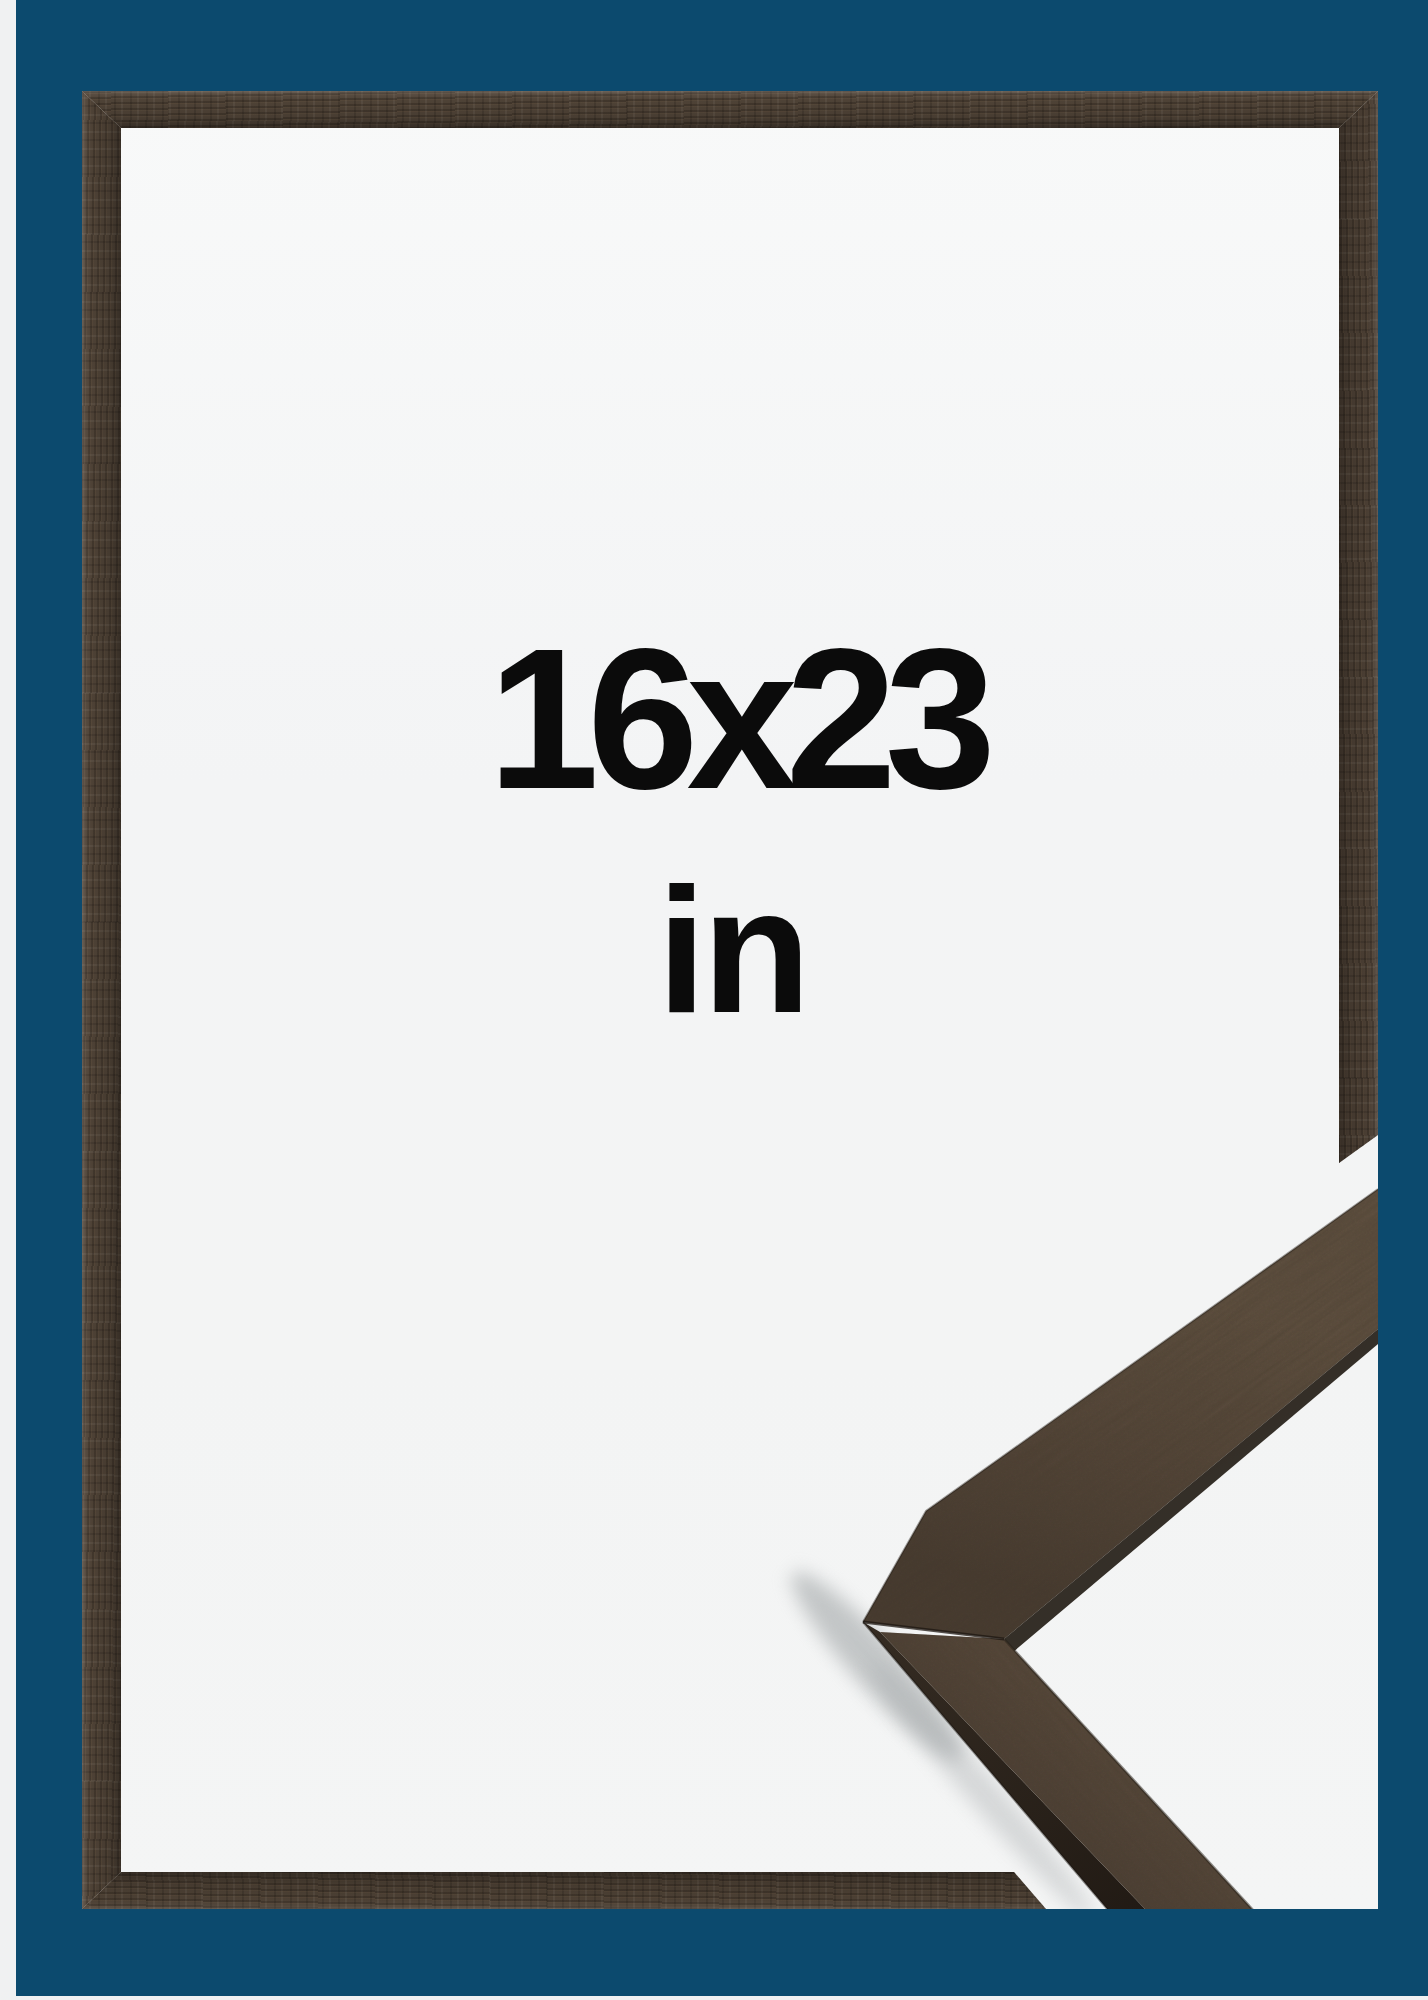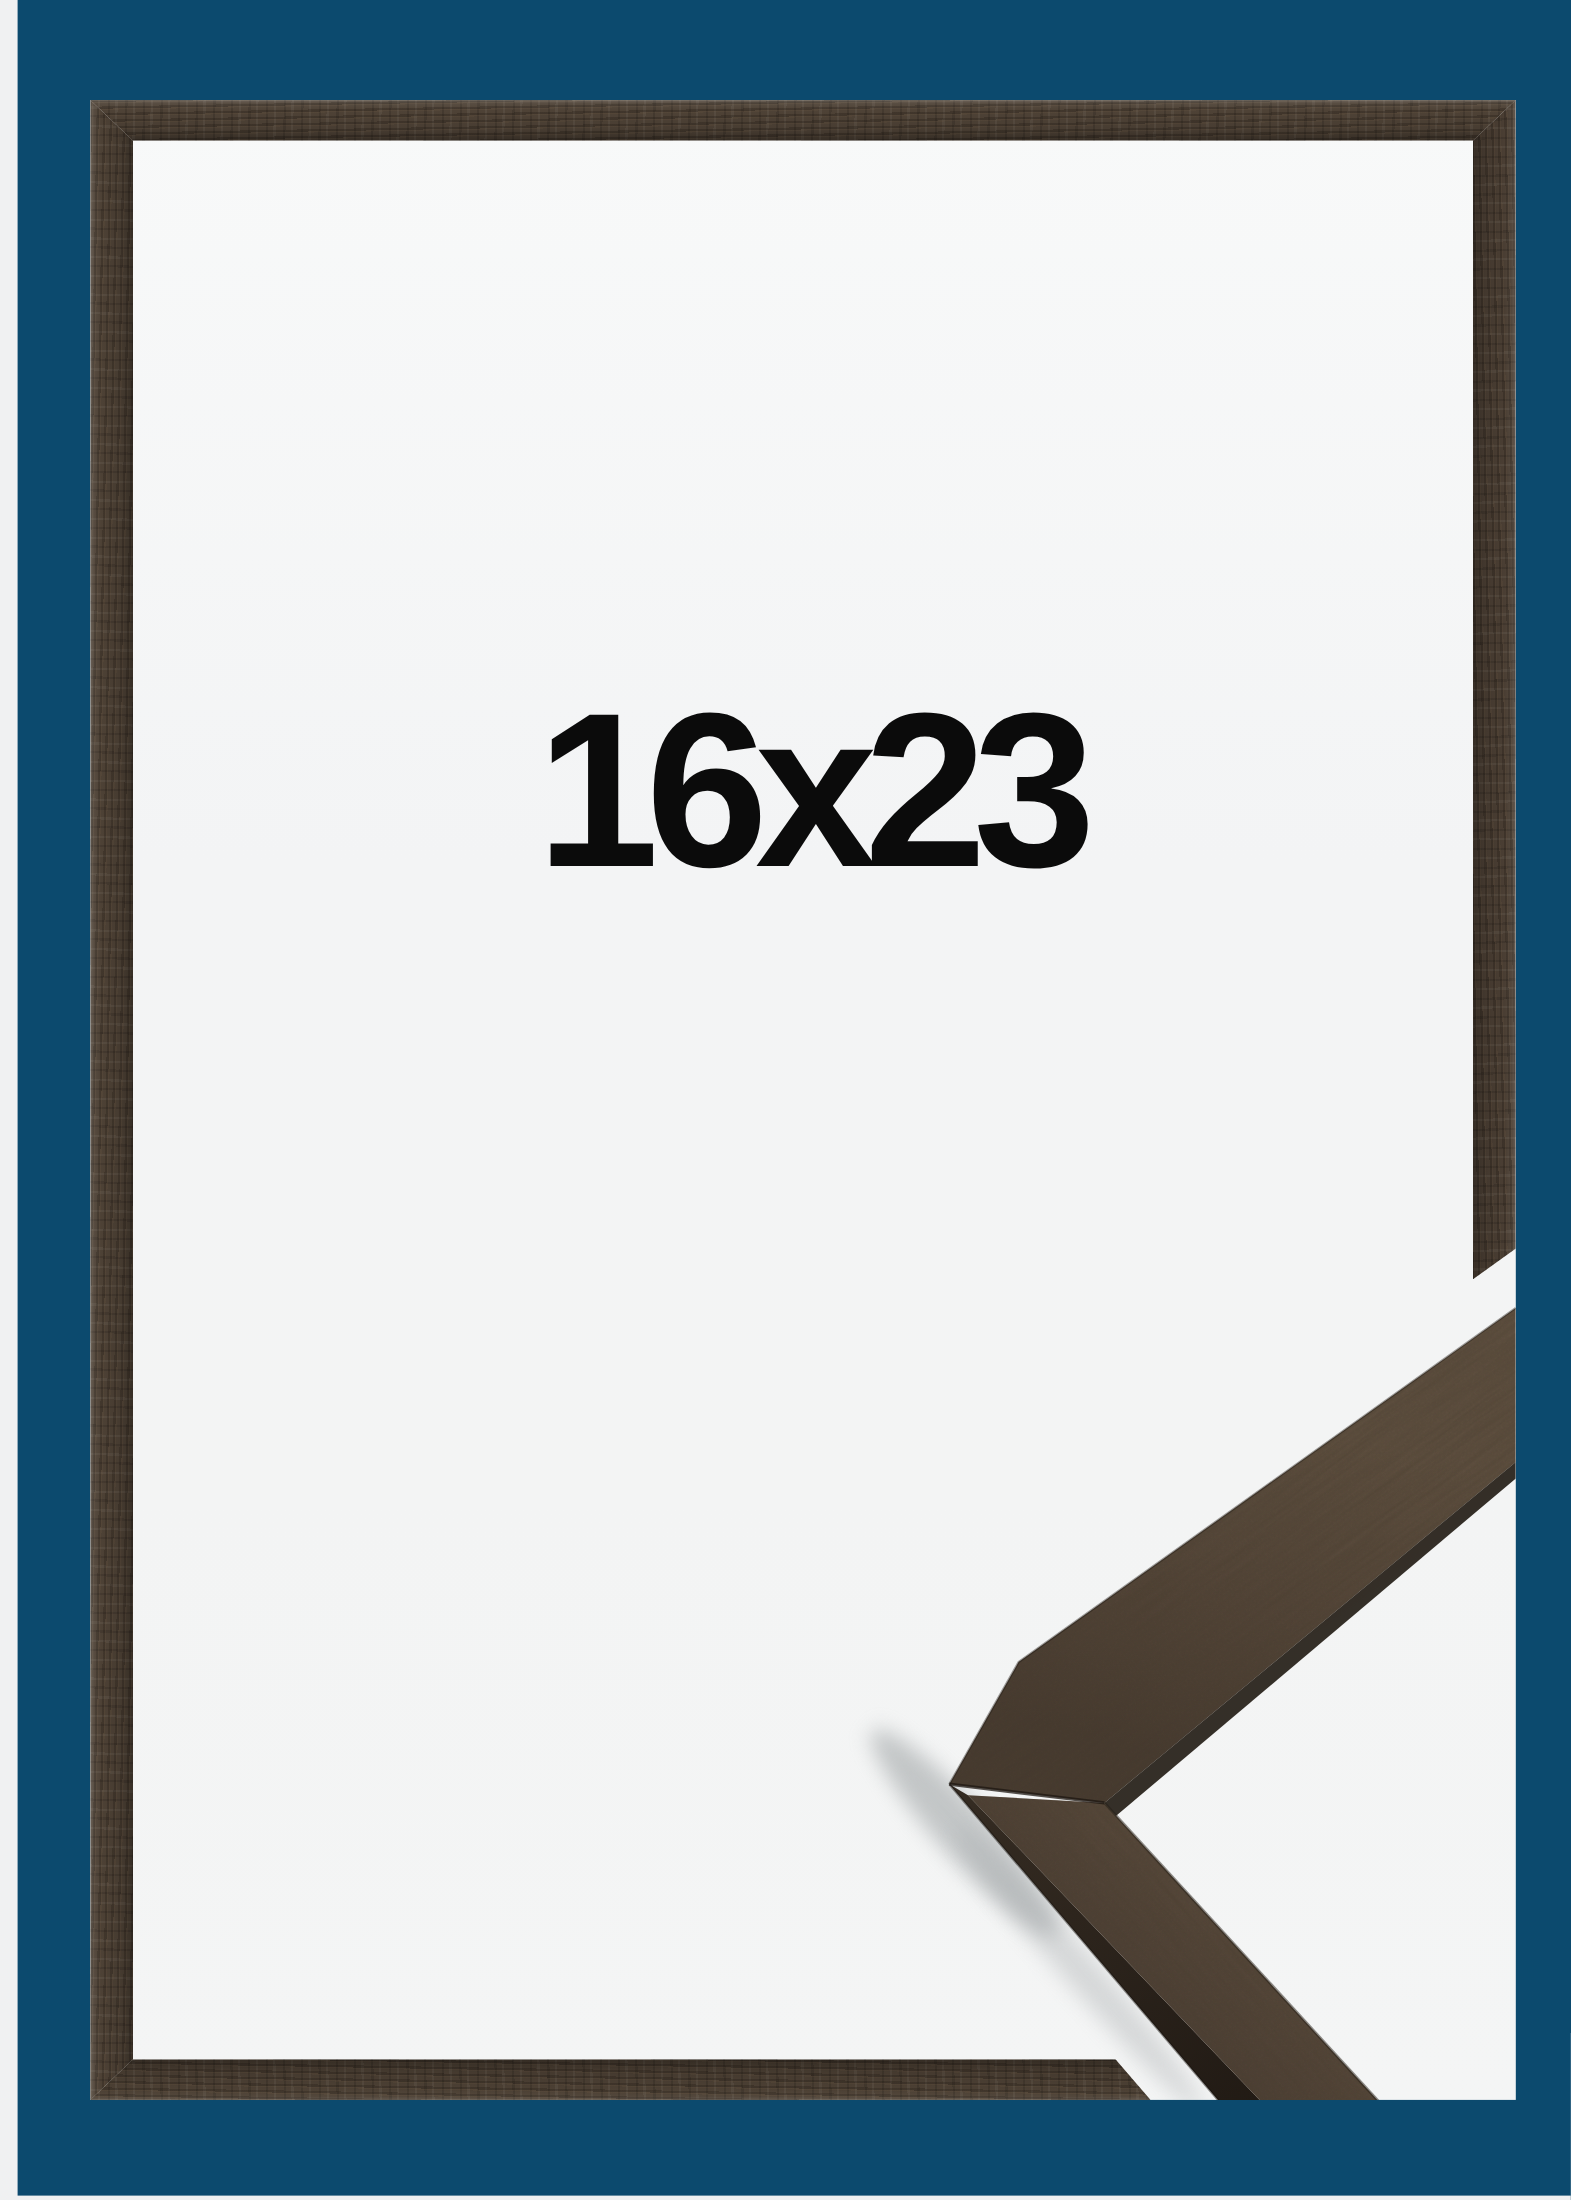--- a/index.html
+++ b/index.html
@@ -86,20 +86,21 @@
 <div class="stage">
   <div class="photo">
 
     <div class="bar top"></div>
     <div class="bar left"></div>
     <div class="bar right"></div>
     <div class="bar bottom"></div>
 
     <div class="labels">
       <div class="size-label">16x23</div>
+      <div class="unit-label">in</div>
     </div>
 
     <svg class="corner" width="1296" height="1818" viewBox="0 0 1296 1818">
       <defs>
         <linearGradient id="gUp" gradientUnits="userSpaceOnUse" x1="1080" y1="1200" x2="1000" y2="1510">
           <stop offset="0" stop-color="#5f5040"></stop>
           <stop offset="0.55" stop-color="#534538"></stop>
           <stop offset="1" stop-color="#473b30"></stop>
         </linearGradient>
         <linearGradient id="gLow" gradientUnits="userSpaceOnUse" x1="1030" y1="1590" x2="870" y2="1760">

